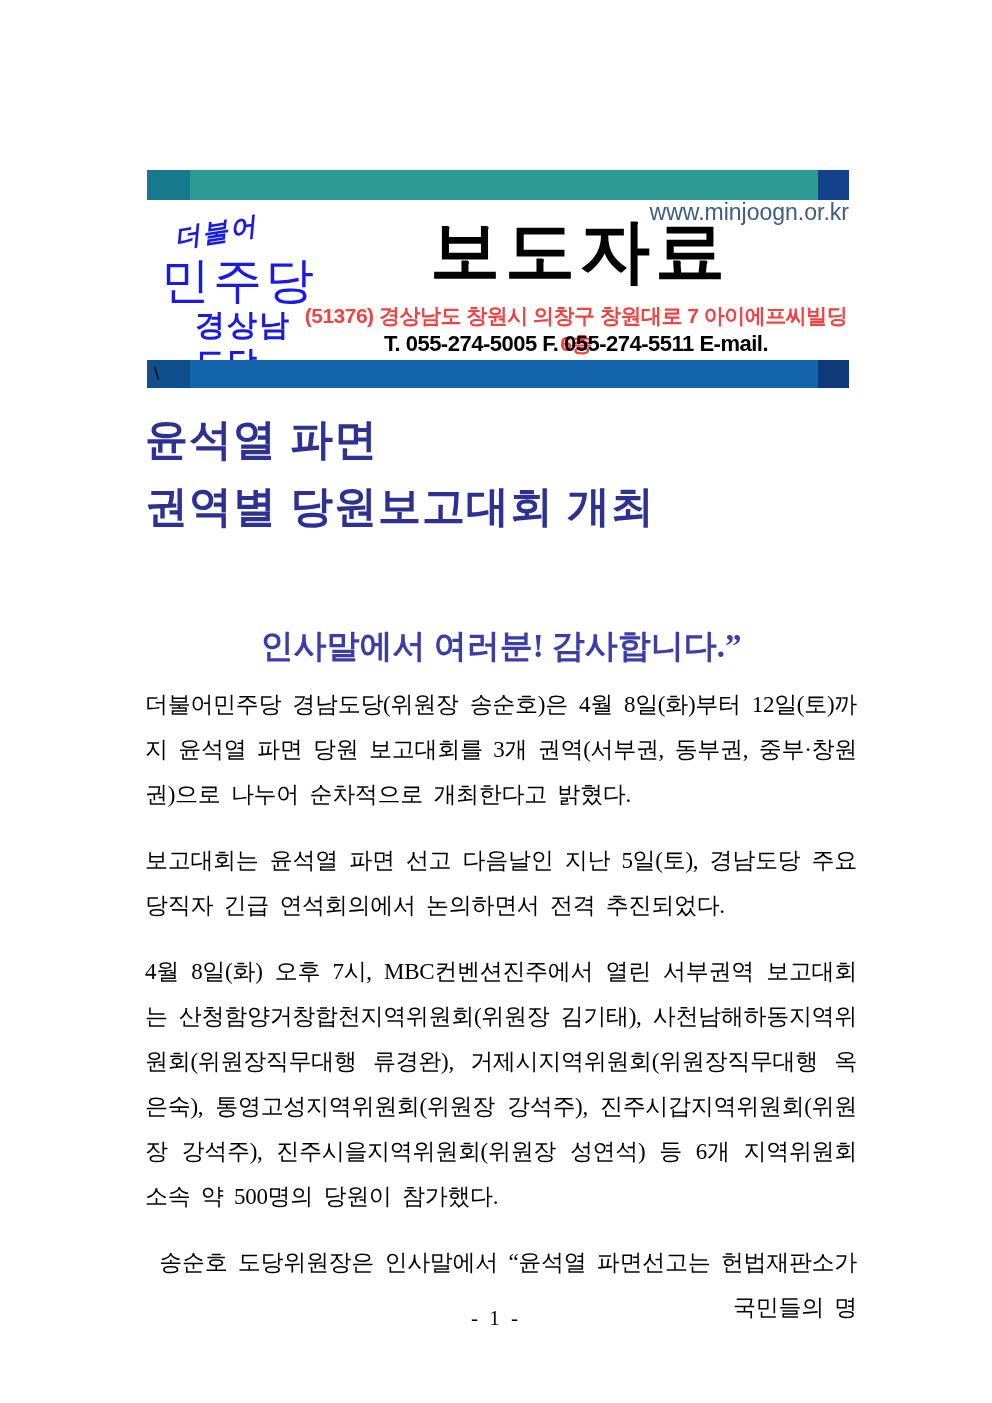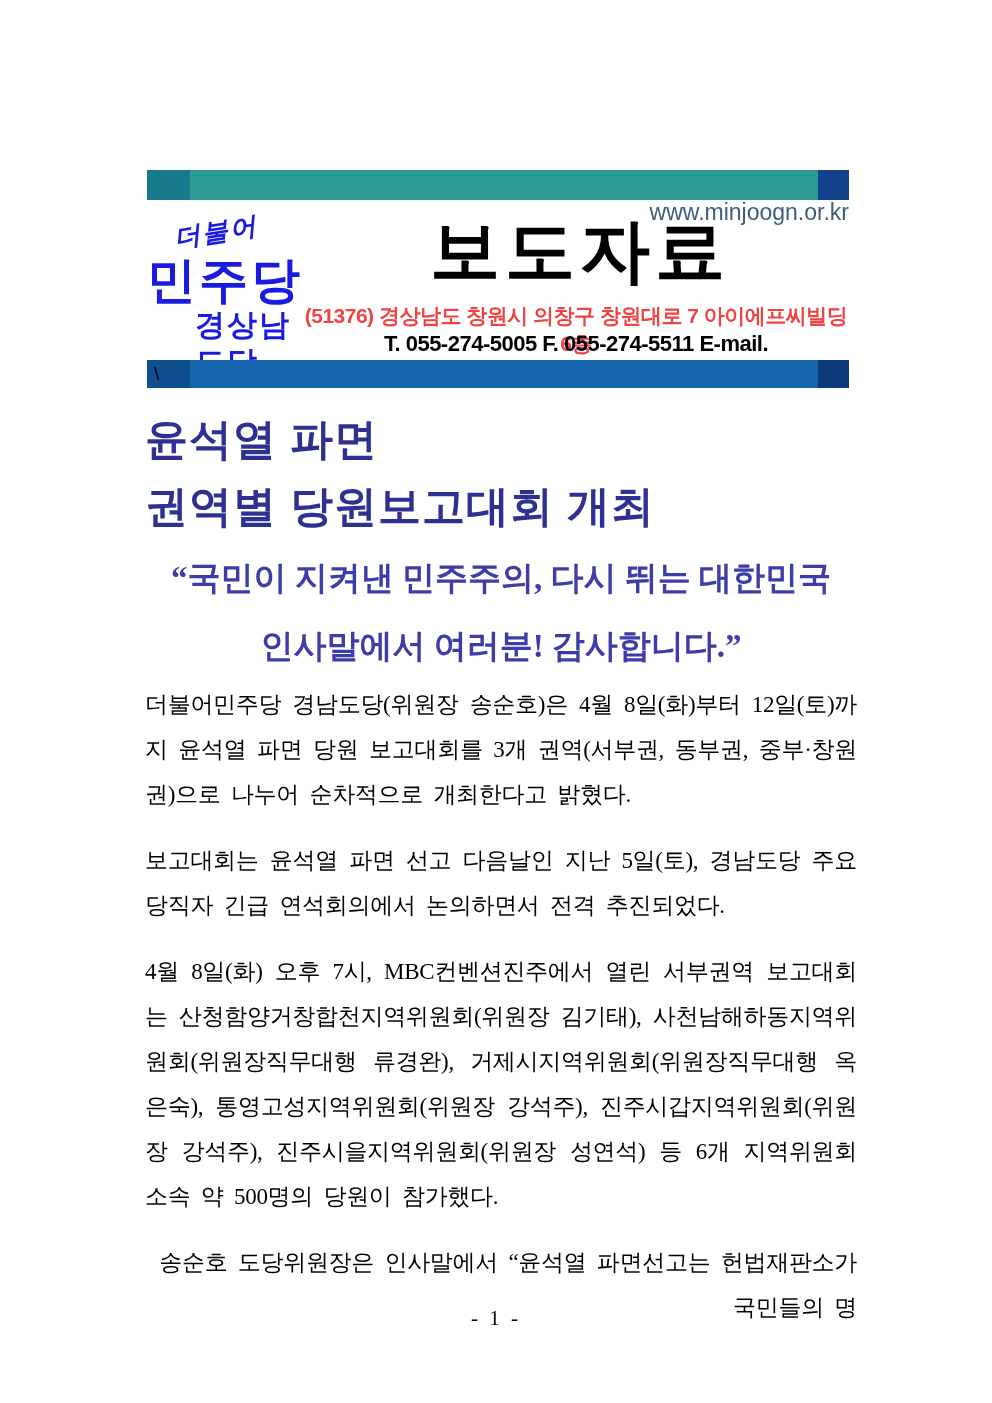--- a/index.html
+++ b/index.html
@@ -26,21 +26,21 @@
     font-family:Liberation Sans, sans-serif; font-size:23px;
     color:var(--website_color,#3e5d7d);
   }
   .logo { position:absolute; left:147px; top:221px; width:170px;
     color:var(--logo_blue,#1a1ae0); }
   .logo-script {
     font-size:26px; font-weight:bold; font-style:italic;
     transform:rotate(-9deg); transform-origin:left bottom;
     margin:0 0 -2px 30px; letter-spacing:2px;
   }
-  .logo-main { font-size:49px; font-weight:700; letter-spacing:3px; line-height:52px; }
+  .logo-main { font-size:49px; font-weight:400; letter-spacing:3px; line-height:52px;text-align:right; }
   .logo-sub  { font-size:30px; font-weight:900; letter-spacing:2px; line-height:37px;margin-left:48px; }
 
   .doc-type {
     position:absolute; left:330px; top:204px; width:500px; text-align:center;
     font-size:70px; font-weight:900; letter-spacing:5px; line-height:94px; color:#000;
   }
   .address {
     position:absolute; left:300px; top:302px; width:552px; text-align:center;
     font-size:21px; font-weight:600; color:#ef4444; letter-spacing:-0.5px;
   }
@@ -107,21 +107,21 @@
     <div class="seg-b"></div>
     <div class="seg-c"></div>
   </div>
 
   <h1 class="headline">
     <span>윤석열 파면</span><br>
     <span>권역별 당원보고대회 개최</span>
   </h1>
 
   <div class="quote">
-    <span>“국민이 지켜낸 민주주의, 다시 뛰는 대한민국</span><br>
+    <br>
     <span>인사말에서 여러분! 감사합니다.”</span>
   </div>
 
   <div class="body-text">
     <p>더불어민주당 경남도당(위원장 송순호)은 4월 8일(화)부터 12일(토)까지 윤석열 파면 당원 보고대회를 3개 권역(서부권, 동부권, 중부·창원권)으로 나누어 순차적으로 개최한다고 밝혔다.</p>
     <p>보고대회는 윤석열 파면 선고 다음날인 지난 5일(토), 경남도당 주요당직자 긴급 연석회의에서 논의하면서 전격 추진되었다.</p>
     <p>4월 8일(화) 오후 7시, MBC컨벤션진주에서 열린 서부권역 보고대회는 산청함양거창합천지역위원회(위원장 김기태), 사천남해하동지역위원회(위원장직무대행 류경완), 거제시지역위원회(위원장직무대행 옥은숙), 통영고성지역위원회(위원장 강석주), 진주시갑지역위원회(위원장 강석주), 진주시을지역위원회(위원장 성연석) 등 6개 지역위원회 소속 약 500명의 당원이 참가했다.</p>
     <p>송순호 도당위원장은 인사말에서 “윤석열 파면선고는 헌법재판소가 국민들의 명</p>
   </div>
 

